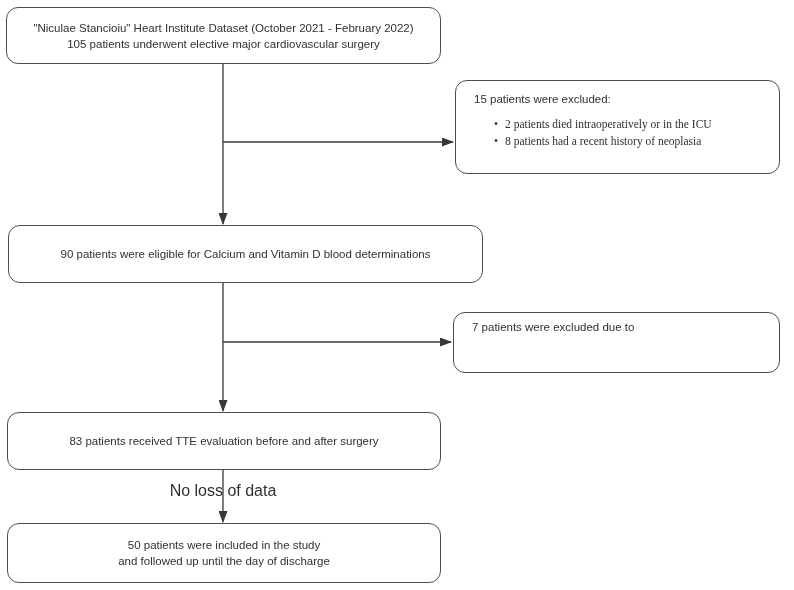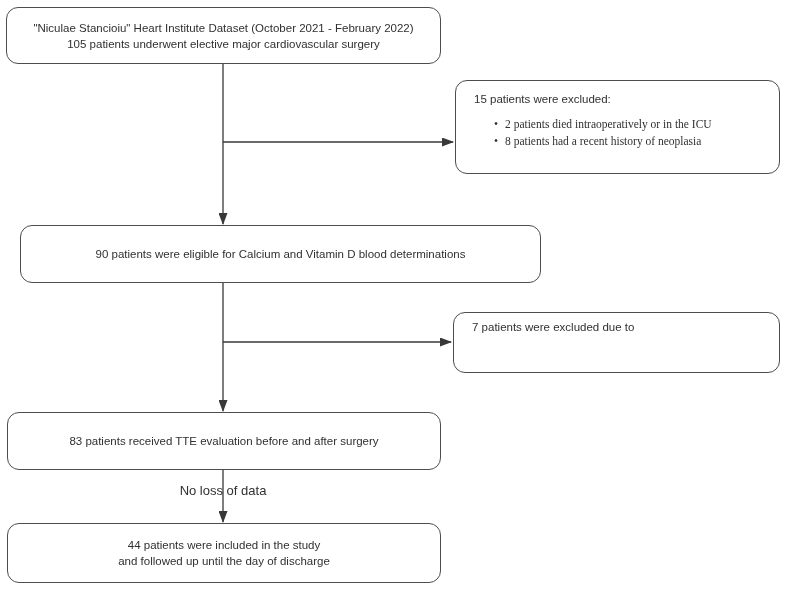--- a/index.html
+++ b/index.html
@@ -37,21 +37,21 @@
     line-height: 16px;
   }
   .center-box {
     display: flex;
     flex-direction: column;
     align-items: center;
     justify-content: center;
     text-align: center;
   }
   #box-source   { left: 6px;   top: 7px;   width: 435px; height: 57px; }
-  #box-eligible { left: 20px;   top: 225px; width: 521px; height: 58px; }
+  #box-eligible { left: 8px;   top: 225px; width: 475px; height: 58px; }
   #box-tte      { left: 7px;   top: 412px; width: 434px; height: 58px; }
   #box-included { left: 7px;   top: 523px; width: 434px; height: 60px; }
 
   .excl {
     padding: 10px 4px 0 18px;
     line-height: 17px;
   }
   #excl-1 { left: 455px; top: 80px;  width: 325px; height: 94px; }
   #excl-2 { left: 453px; top: 312px; width: 327px; height: 61px;  padding-top: 6px; }
 
@@ -72,21 +72,21 @@
     content: "\2022";
     position: absolute;
     left: 0;
     top: 0;
   }
   .edge-label {
     position: absolute;
     left: 223px;
     top: 483px;
     transform: translateX(-50%);
-    font-size: 13px;
+    font-size: 16px;
     line-height: 15px;
     white-space: nowrap;
   }
 </style>
 </head>
 <body>
 
 <div class="canvas">
 
   <svg class="arrows" width="794" height="590" viewBox="0 0 794 590" xmlns="http://www.w3.org/2000/svg">
@@ -123,17 +123,17 @@
     <div>7 patients were excluded due to</div>
   </div>
 
   <div class="box center-box" id="box-tte">
     <div>83 patients received TTE evaluation before and after surgery</div>
   </div>
 
   <div class="edge-label">No loss of data</div>
 
   <div class="box center-box" id="box-included">
-    <div>44 patients were included in the study</div>
+    <div>50 patients were included in the study</div>
     <div>and followed up until the day of discharge</div>
   </div>
 
 </div>
 
 </body></html>

